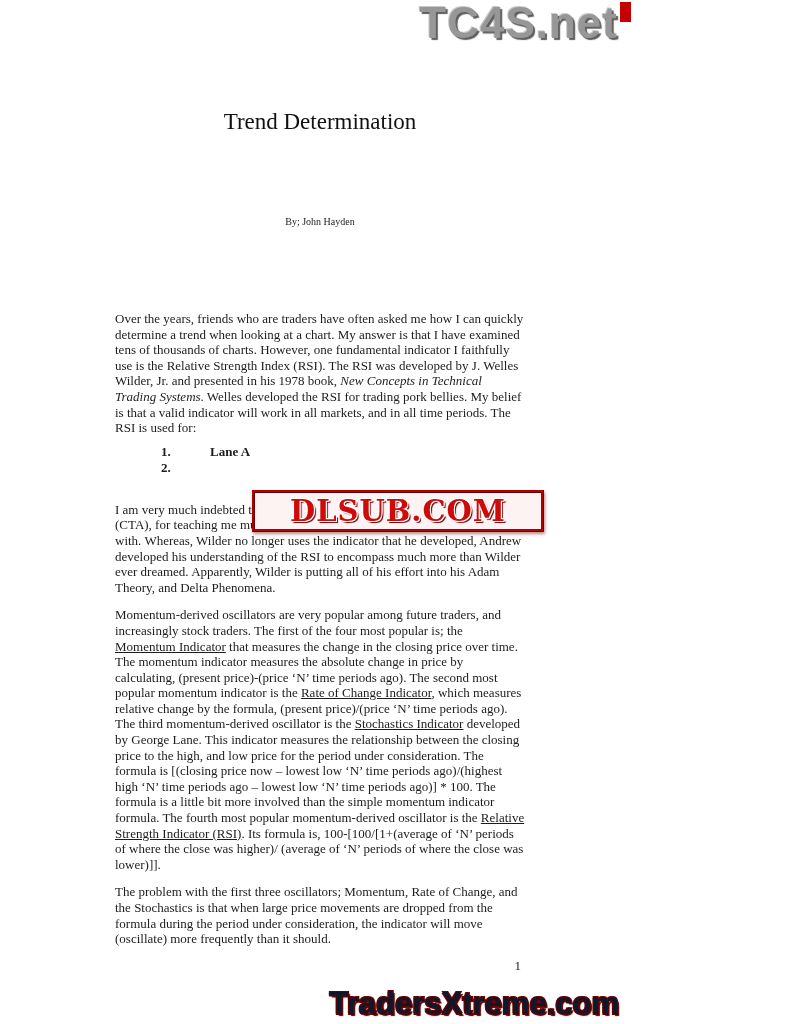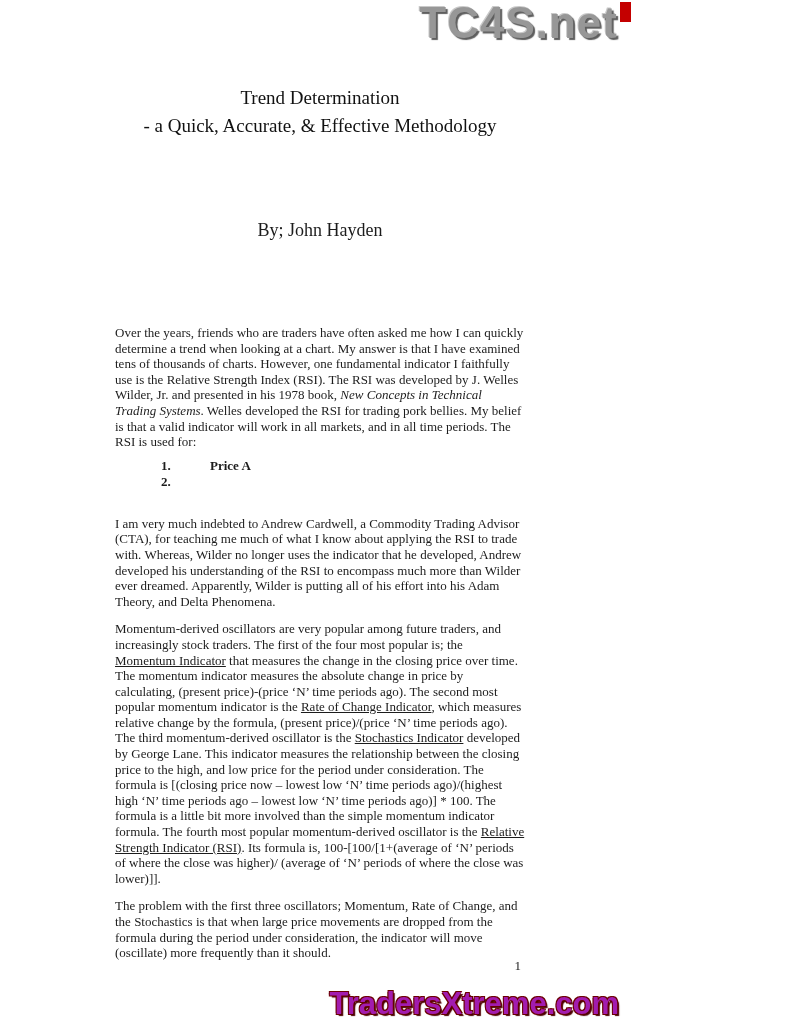--- a/index.html
+++ b/index.html
@@ -9,30 +9,30 @@
     height: 1024px;
     background: #ffffff;
     overflow: hidden;
     font-family: "Liberation Serif", "DejaVu Serif", serif;
     color: #1c1c1c;
   }
   .content {
     margin: 0 114px 0 115px;
   }
   .doc-title {
-    padding-top: 84px;
+    padding-top: 108px;
     text-align: center;
-    font-size: 19px;
+    font-size: 23px;
     line-height: 28px;
     color: #111;
   }
   .byline {
     margin-top: 80px;
     text-align: center;
-    font-size: 18px;
+    font-size: 10px;
   }
   .para {
     font-size: 13px;
     line-height: 15.6px;
     margin: 0;
     text-align: left;
   }
   .intro { margin-top: 84px; }
   .gap-sm { margin-top: 8px; }
   .gap-md { margin-top: 12px; }
@@ -102,21 +102,21 @@
   }
 
   
   .tradersxtreme {
     position: absolute;
     right: 0px;
     bottom: 2px;
     font-family: "Liberation Sans", sans-serif;
     font-weight: bold;
     font-size: 31px;
-    color: #a21caf;
+    color: #0f172a;
     text-shadow:
       -1px -1px 0 #6b0000, 1px -1px 0 #6b0000,
       -1px 1px 0 #6b0000, 2px 2px 1px #4d0000;
     white-space: nowrap;
     letter-spacing: 0px;
     padding-right: 20px;
     margin-left: 40px;
   }
 
   .page-number {
@@ -131,44 +131,46 @@
 <body>
 
 <div class="page">
 
   <div class="tc4s"><span>TC4S.net</span><span class="red-accent"></span></div>
 
   <div class="content">
 
     <div class="doc-title">
       <div>Trend Determination</div>
-      <div>- a Quick, Accurate, &amp; Effective Methodology</div>
     </div>
 
     <div class="byline">By; John Hayden</div>
 
     <p class="para intro"><span>Over the years, friends who are traders have often asked me how I can quickly determine a trend when looking at a chart. My answer is that I have examined tens of thousands of charts. However, one fundamental indicator I faithfully use is the Relative Strength Index (RSI). The RSI was developed by J. Welles Wilder, Jr. and presented in his 1978 book, </span><span class="seg-italic">New Concepts in Technical Trading Systems</span><span>. Welles developed the RSI for trading pork bellies. My belief is that a valid indicator will work in all markets, and in all time periods.  The RSI is used for:</span></p>
 
     <div class="gap-sm"></div>
 
     <div class="list-row">
       <span class="list-num">1.</span>
-      <span><span class="seg-bold">Price A</span></span>
+      <span><span class="seg-bold">Lane A</span></span>
     </div>
     <div class="list-row">
       <span class="list-num">2.</span>
     </div>
 
     <p class="para gap-lg"><span>I am very much indebted to Andrew Cardwell, a Commodity Trading Advisor (CTA), for teaching me much of what I know about applying the RSI to trade with. Whereas, Wilder no longer uses the indicator that he developed, Andrew developed his understanding of the RSI to encompass much more than Wilder ever dreamed. Apparently, Wilder is putting all of his effort into his Adam Theory, and Delta Phenomena.</span></p>
 
     <p class="para gap-md"><span>Momentum-derived oscillators are very popular among future traders, and increasingly stock traders. The first of the four most popular is; the </span><span class="seg-underline">Momentum Indicator</span><span> that measures the change in the closing price over time. The momentum indicator measures the absolute change in price by calculating,  (present price)-(price ‘N’ time periods ago). The second most popular momentum indicator is the </span><span class="seg-underline">Rate of Change Indicator</span><span>, which measures relative change by the formula, (present price)/(price ‘N’ time periods ago). The third momentum-derived oscillator is the </span><span class="seg-underline">Stochastics Indicator</span><span> developed by George Lane. This indicator measures the relationship between the closing price to the high, and low price for the period under consideration. The formula is [(closing price now – lowest low ‘N’ time periods ago)/(highest high ‘N’ time periods ago – lowest low ‘N’ time periods ago)] * 100. The formula is a little bit more involved than the simple momentum indicator formula. The fourth most popular momentum-derived oscillator is the </span><span class="seg-underline">Relative Strength Indicator (RSI)</span><span>. Its formula is, 100-[100/[1+(average of ‘N’ periods of where the close was higher)/ (average of ‘N’ periods of where the close was lower)]].</span></p>
 
     <p class="para gap-md"><span>The problem with the first three oscillators; Momentum, Rate of Change, and the Stochastics is that when large price movements are dropped from the formula during the period under consideration, the indicator will move (oscillate) more frequently than it should.</span></p>
 
 
   </div>
 
+  <div class="dlsub">
+    <span class="dlsub-text">DLSUB.COM</span>
+  </div>
 
   <div class="page-number">1</div>
 
   <div class="tradersxtreme">TradersXtreme.com</div>
 
 </div>
 
 </body></html>

